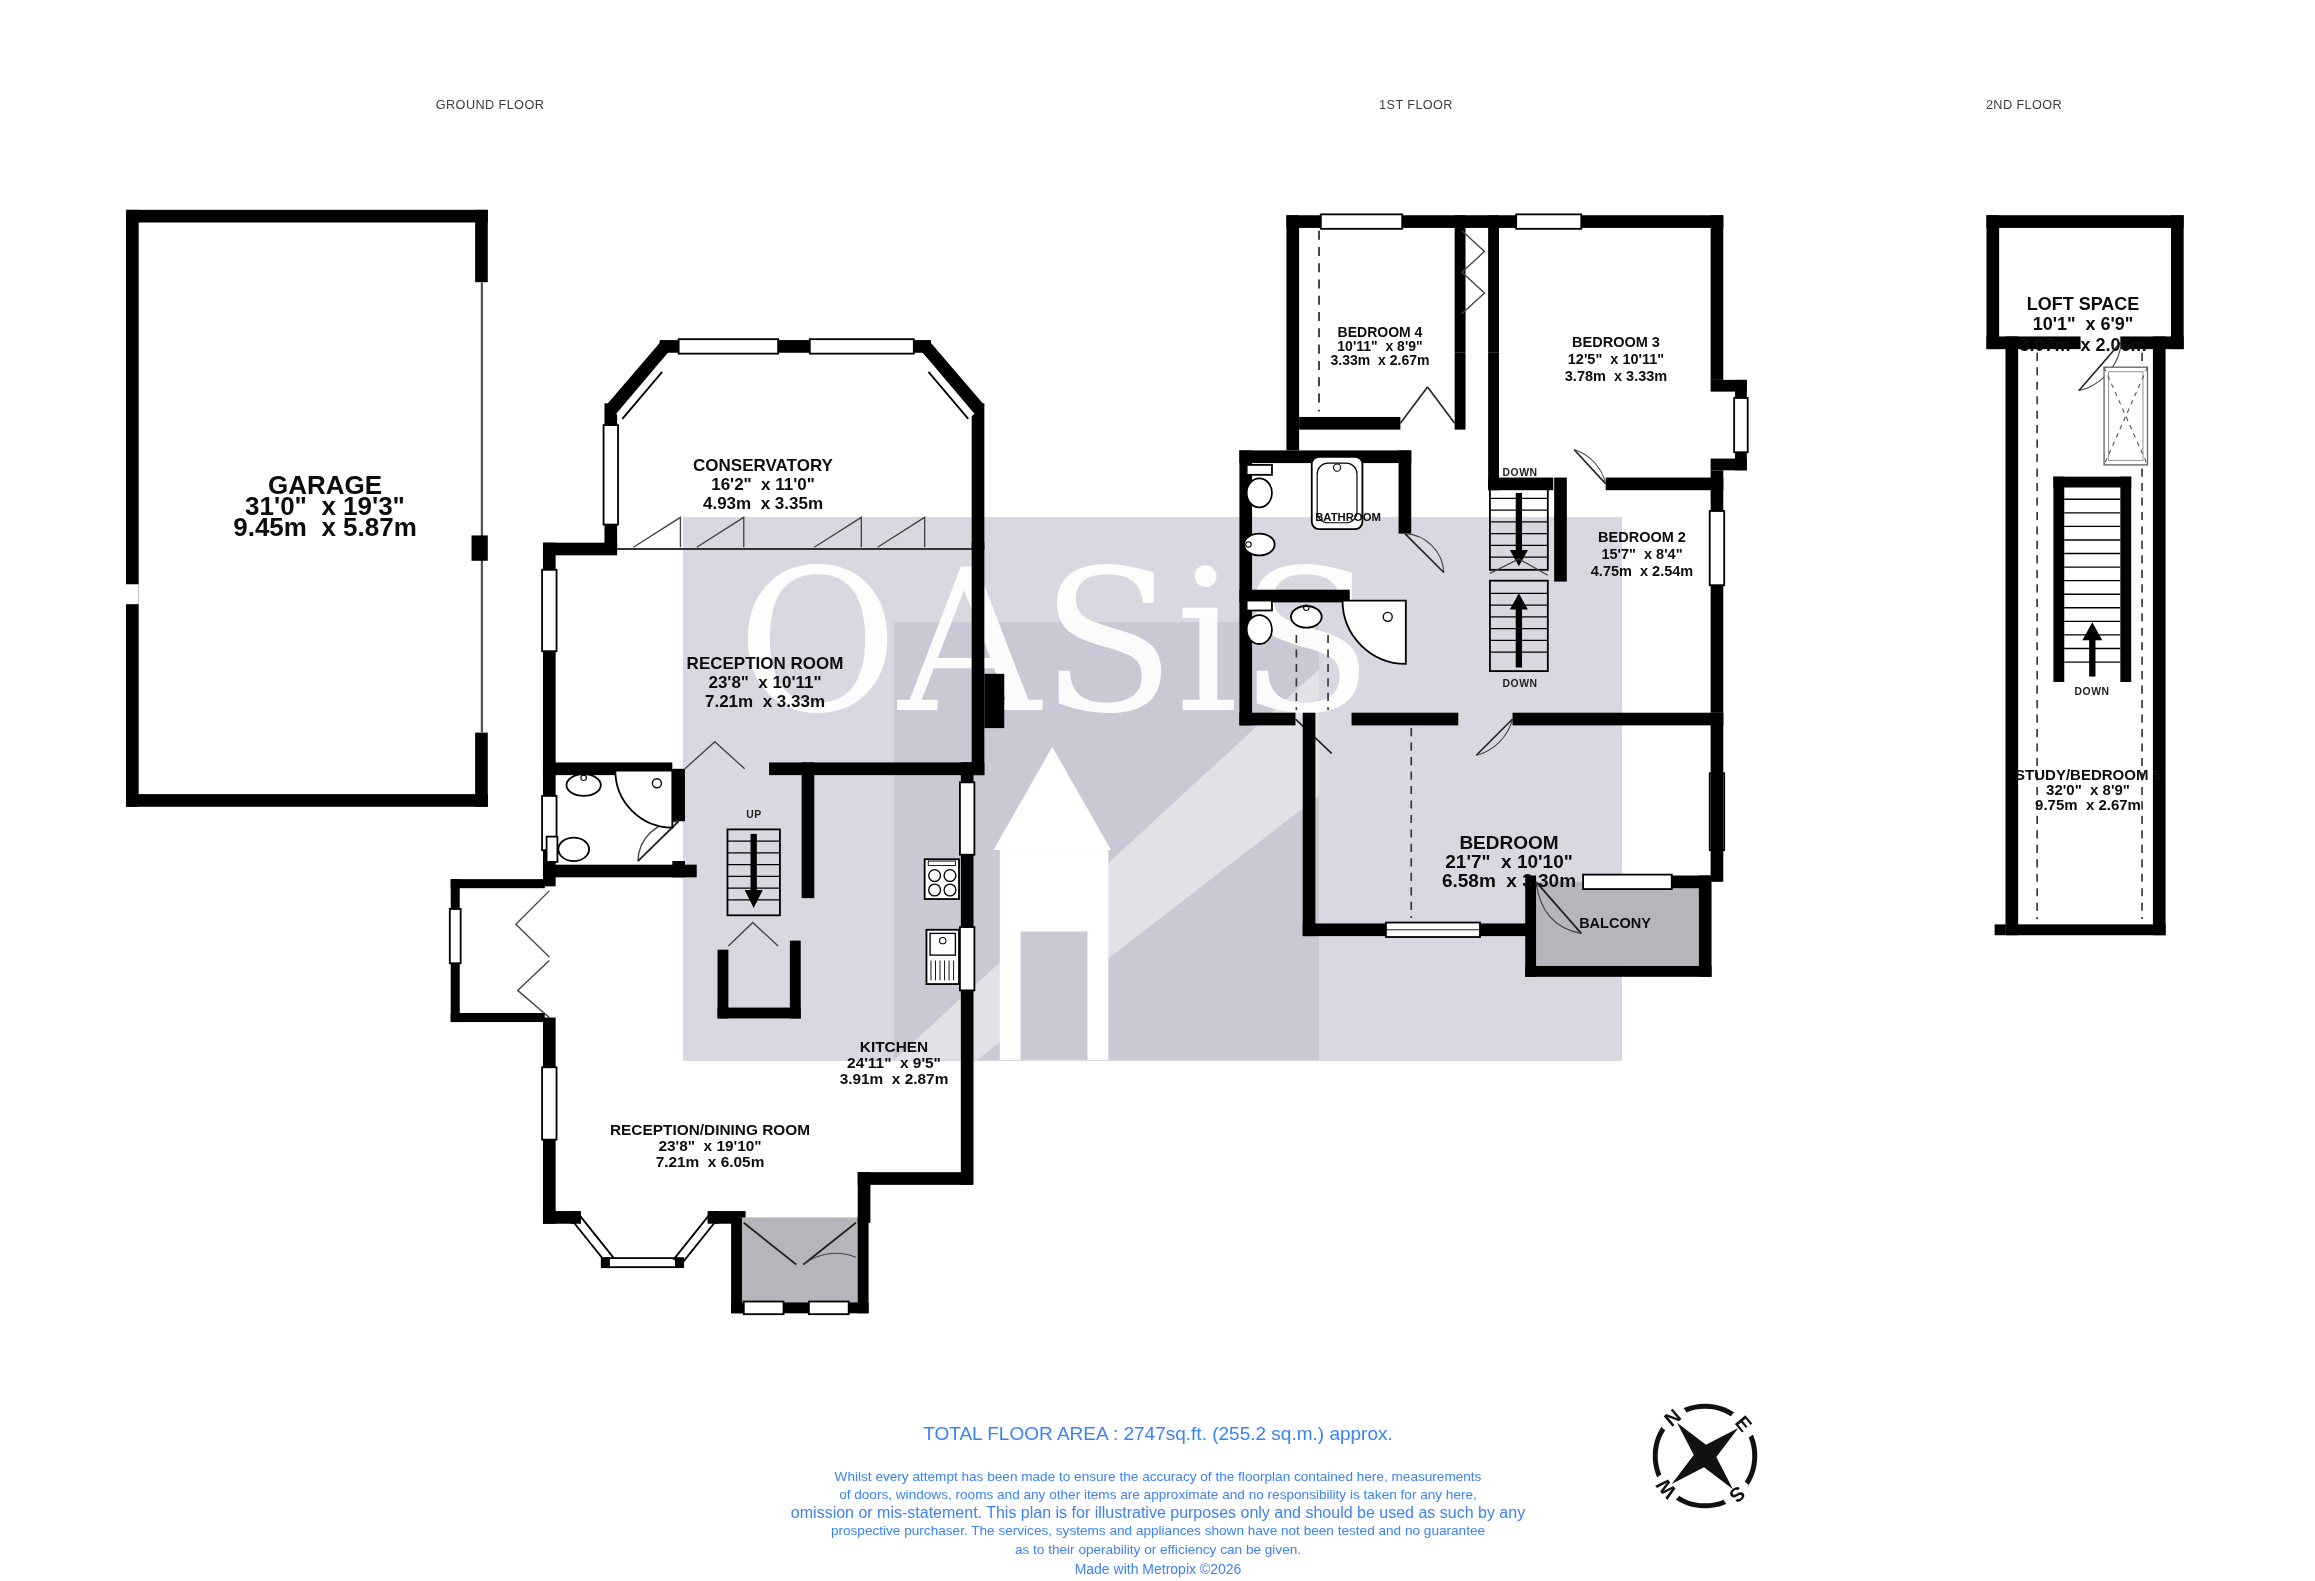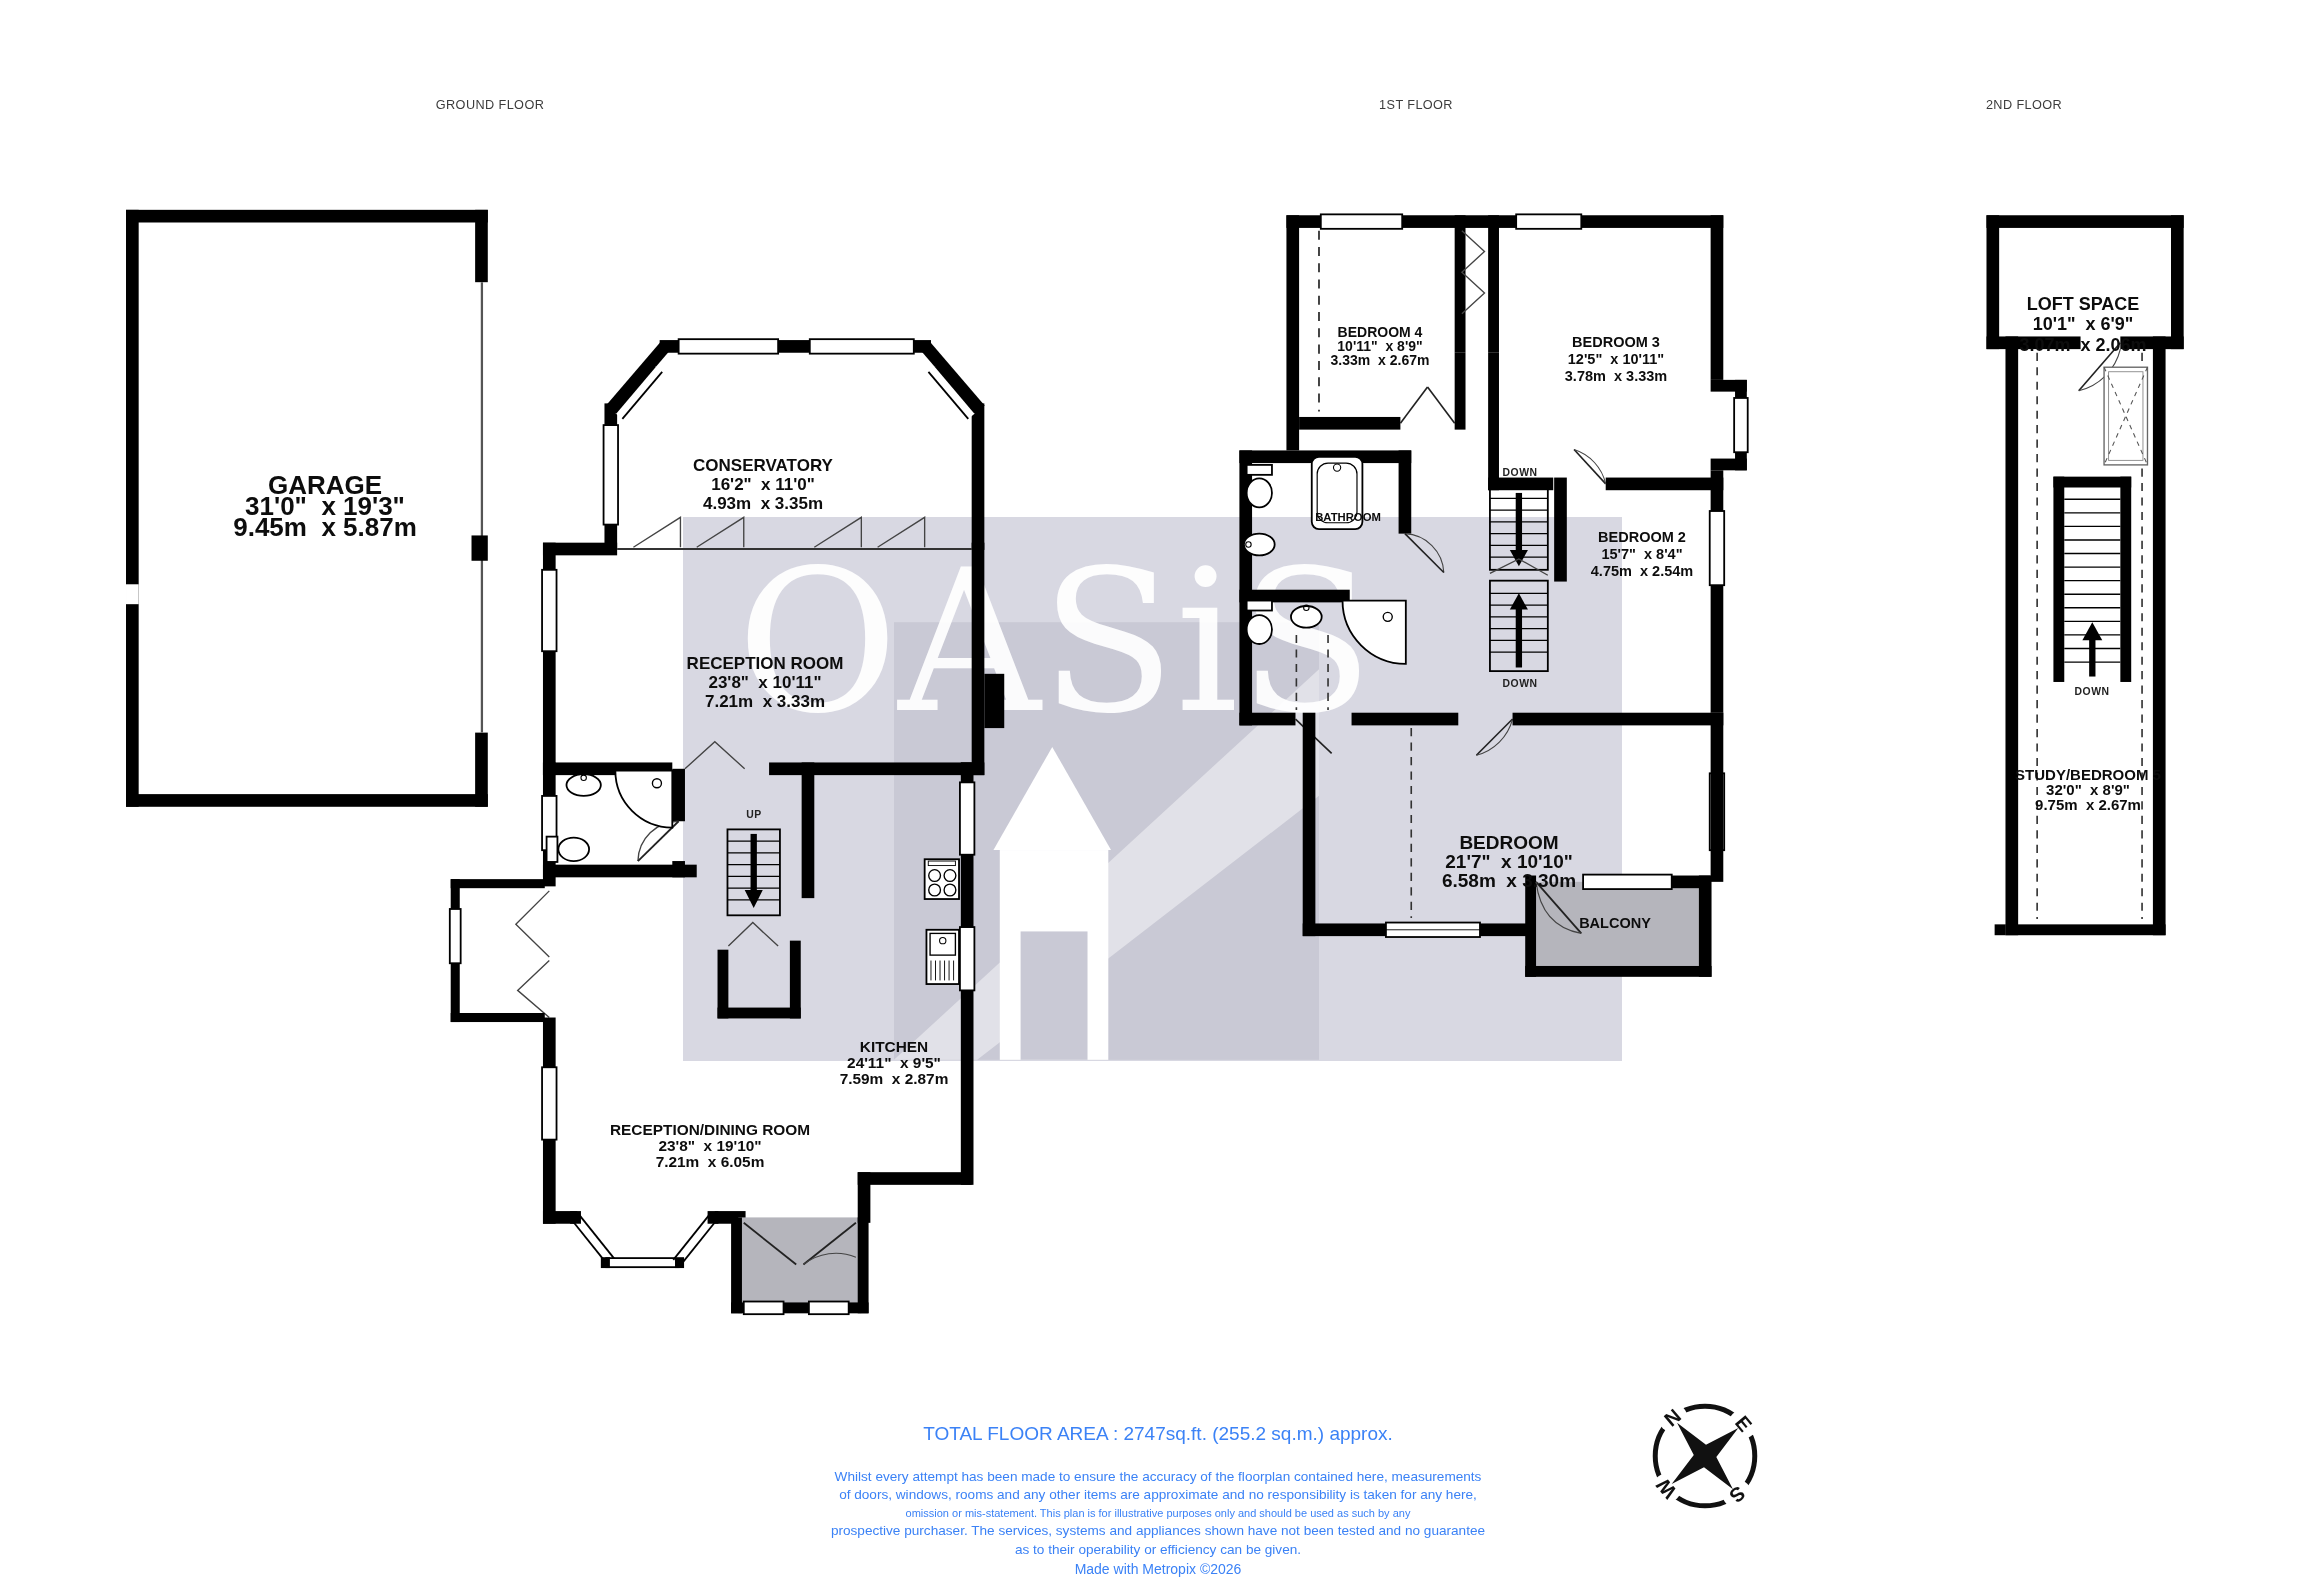--- a/index.html
+++ b/index.html
@@ -286,21 +286,21 @@
   <div class="rlabel" style="left:325px;top:433px;font-size:26px;line-height:21px">
     <div>GARAGE</div><div>31'0"  x 19'3"</div><div>9.45m  x 5.87m</div>
   </div>
   <div class="rlabel" style="left:763px;top:418px;font-size:17px;line-height:19px">
     <div>CONSERVATORY</div><div>16'2"  x 11'0"</div><div>4.93m  x 3.35m</div>
   </div>
   <div class="rlabel" style="left:765px;top:616px;font-size:17px;line-height:19px">
     <div>RECEPTION ROOM</div><div>23'8"  x 10'11"</div><div>7.21m  x 3.33m</div>
   </div>
   <div class="rlabel" style="left:894px;top:1006px;font-size:15.4px;line-height:16.3px">
-    <div>KITCHEN</div><div>24'11"  x 9'5"</div><div>7.59m  x 2.87m</div>
+    <div>KITCHEN</div><div>24'11"  x 9'5"</div><div>3.91m  x 2.87m</div>
   </div>
   <div class="rlabel" style="left:710px;top:1090px;font-size:15.4px;line-height:16px">
     <div>RECEPTION/DINING ROOM</div><div>23'8"  x 19'10"</div><div>7.21m  x 6.05m</div>
   </div>
   <div class="rlabel" style="left:1380px;top:297px;font-size:14px;line-height:14px">
     <div>BEDROOM 4</div><div>10'11"  x 8'9"</div><div>3.33m  x 2.67m</div>
   </div>
   <div class="rlabel" style="left:1616px;top:301px;font-size:14.5px;line-height:16.7px">
     <div>BEDROOM 3</div><div>12'5"  x 10'11"</div><div>3.78m  x 3.33m</div>
   </div>
@@ -333,19 +333,19 @@
     <path d="M32.1,26.2 L64.1,50.6 L99.8,32.1 L75.5,64.1 L93.9,99.8 L61.9,75.5 L26.2,93.9 L50.6,61.9 Z" fill="#111"></path>
     <text transform="translate(27.6,20.9) rotate(-40)" text-anchor="middle" dy="7" font-size="22" font-weight="bold" fill="#111" font-family="Liberation Sans, sans-serif">N</text>
     <text transform="translate(105.1,27.6) rotate(50)" text-anchor="middle" dy="7" font-size="22" font-weight="bold" fill="#111" font-family="Liberation Sans, sans-serif">E</text>
     <text transform="translate(98.4,105.1) rotate(140)" text-anchor="middle" dy="7" font-size="22" font-weight="bold" fill="#111" font-family="Liberation Sans, sans-serif">S</text>
     <text transform="translate(20.9,98.4) rotate(230)" text-anchor="middle" dy="7" font-size="22" font-weight="bold" fill="#111" font-family="Liberation Sans, sans-serif">W</text>
   </svg>
 
   <div class="footer-line" style="top:1423px;font-size:19px">TOTAL FLOOR AREA : 2747sq.ft. (255.2 sq.m.) approx.</div>
   <div class="footer-line" style="top:1468px;font-size:13.6px;line-height:18px">Whilst every attempt has been made to ensure the accuracy of the floorplan contained here, measurements</div>
   <div class="footer-line" style="top:1486px;font-size:13.6px;line-height:18px">of doors, windows, rooms and any other items are approximate and no responsibility is taken for any here,</div>
-  <div class="footer-line" style="top:1504px;font-size:11px;line-height:18px">omission or mis-statement. This plan is for illustrative purposes only and should be used as such by any</div>
+  <div class="footer-line" style="top:1504px;font-size:16px;line-height:18px">omission or mis-statement. This plan is for illustrative purposes only and should be used as such by any</div>
   <div class="footer-line" style="top:1522px;font-size:13.6px;line-height:18px">prospective purchaser. The services, systems and appliances shown have not been tested and no guarantee</div>
   <div class="footer-line" style="top:1541px;font-size:13.6px;line-height:18px">as to their operability or efficiency can be given.</div>
   <div class="footer-line" style="top:1561px;font-size:14px">Made with Metropix ©2026</div>
 
 </div>
 
 
 </body></html>

